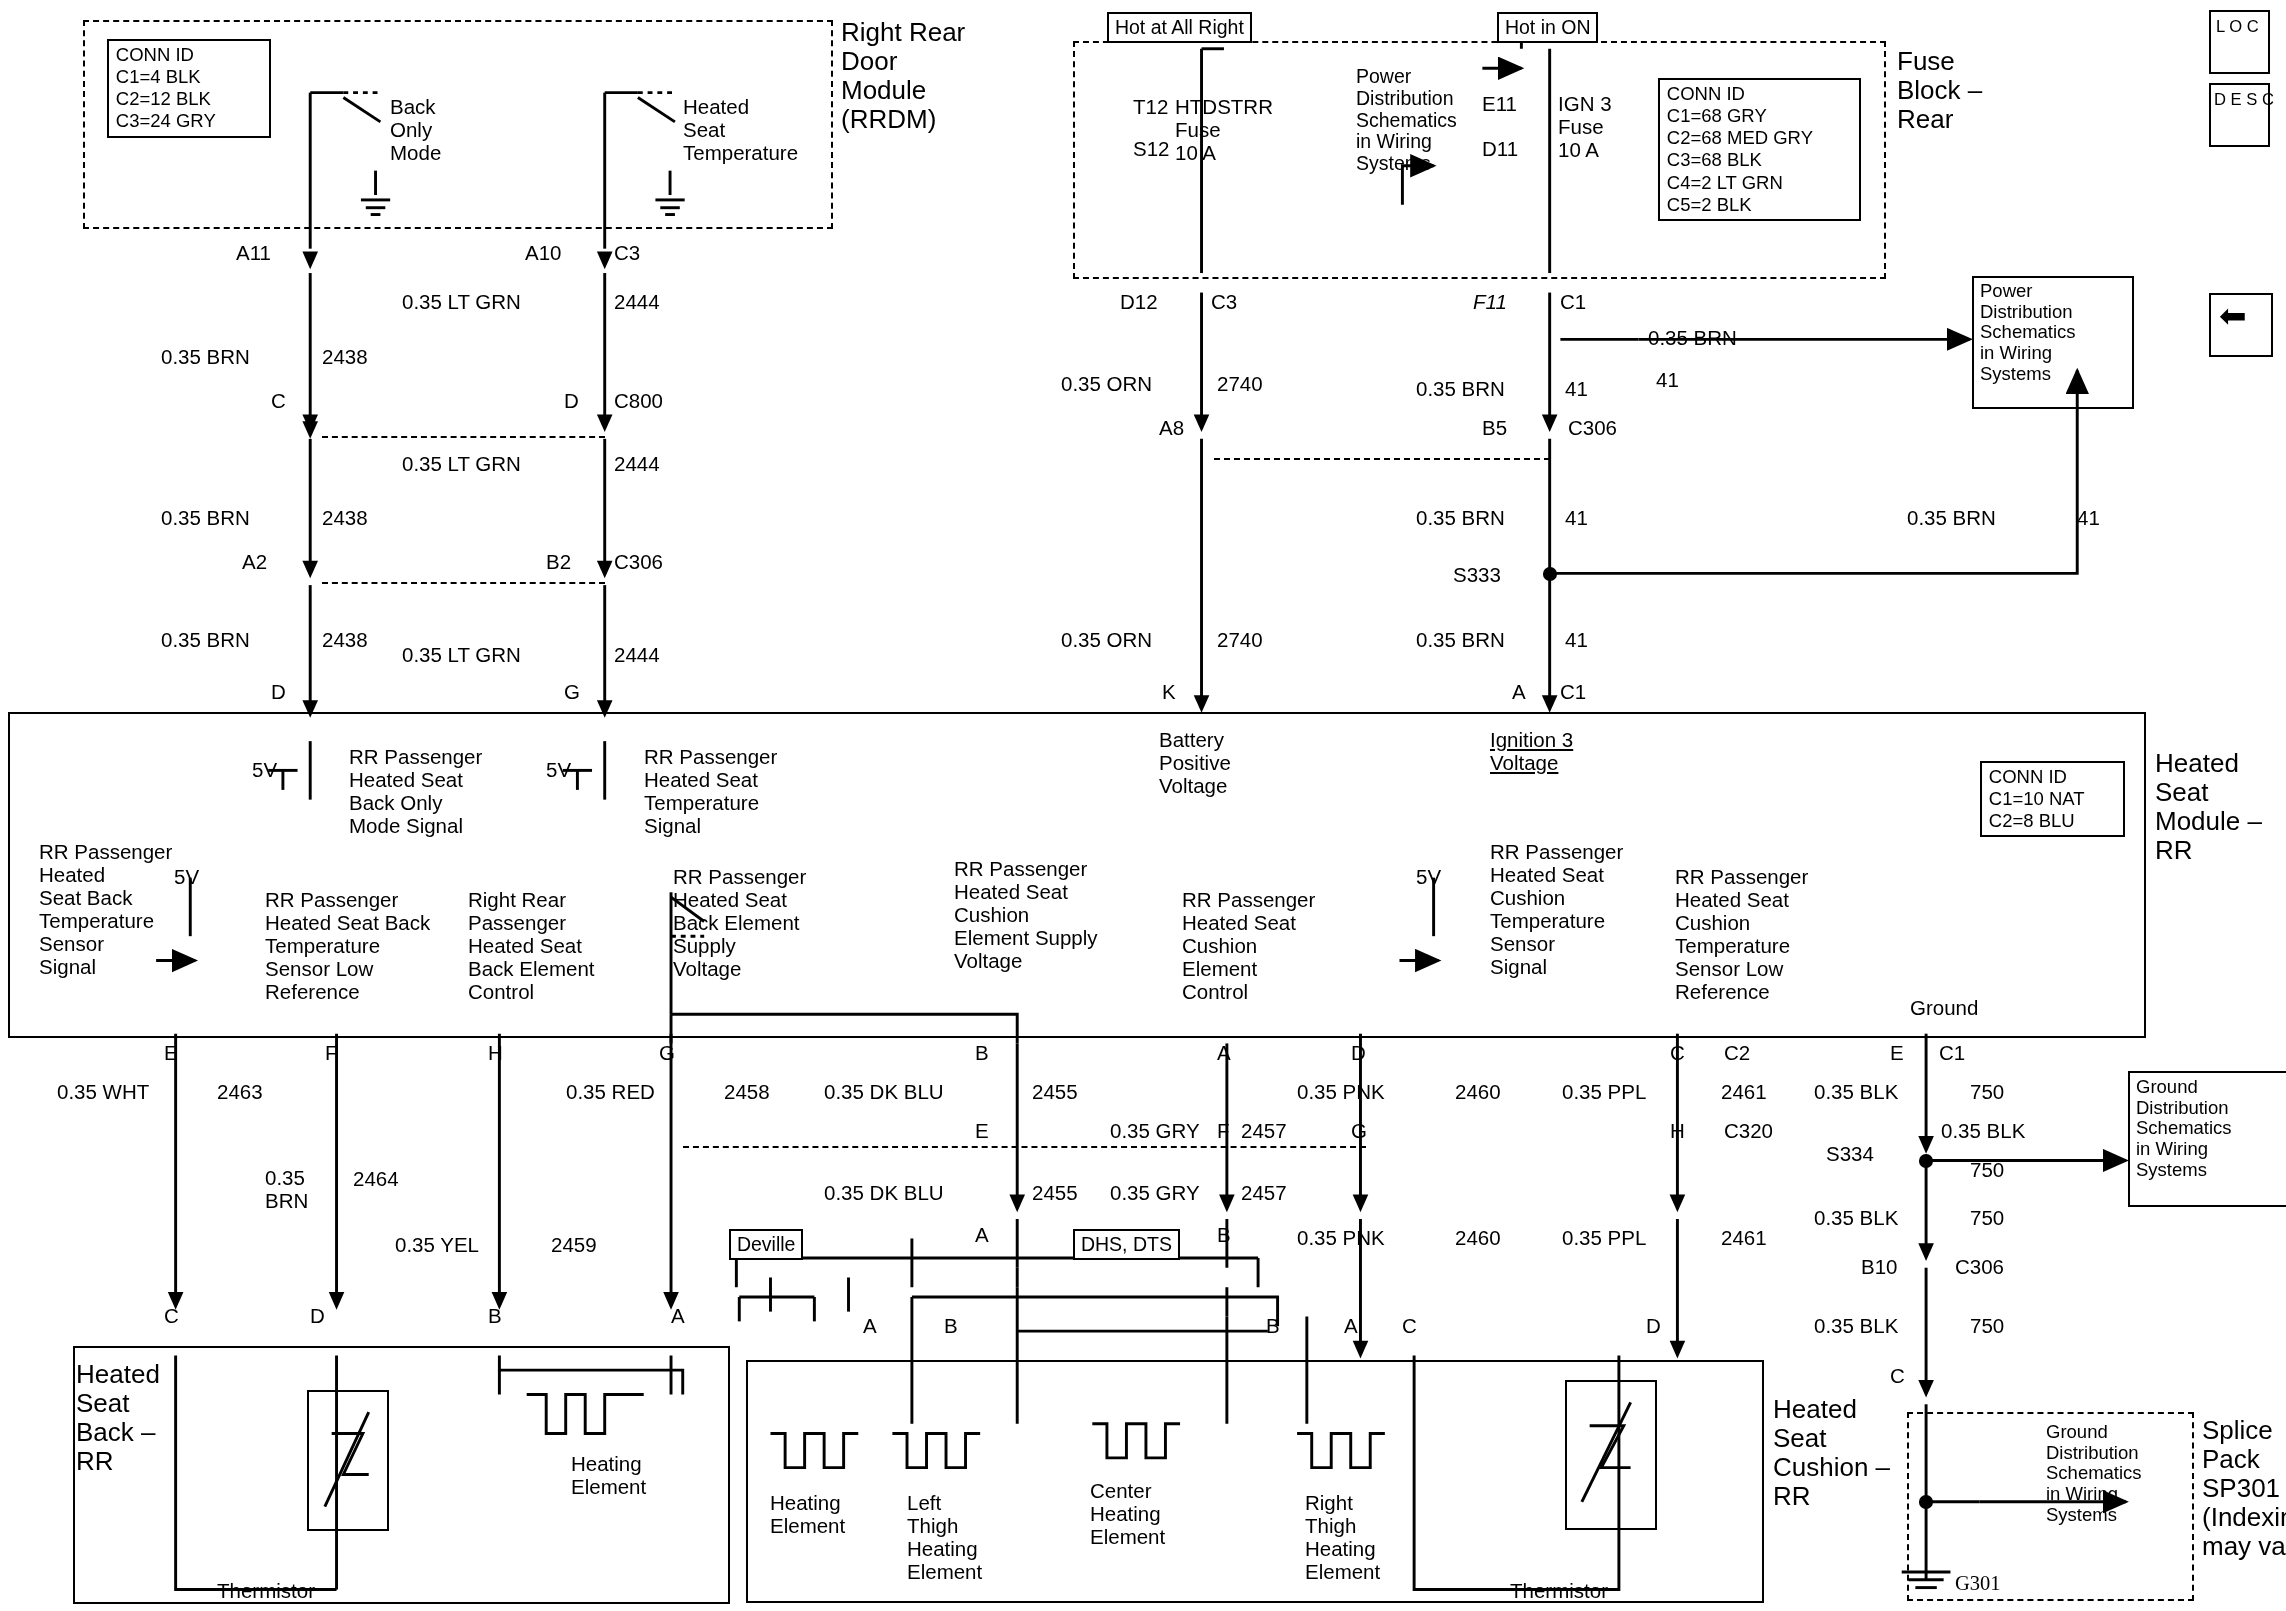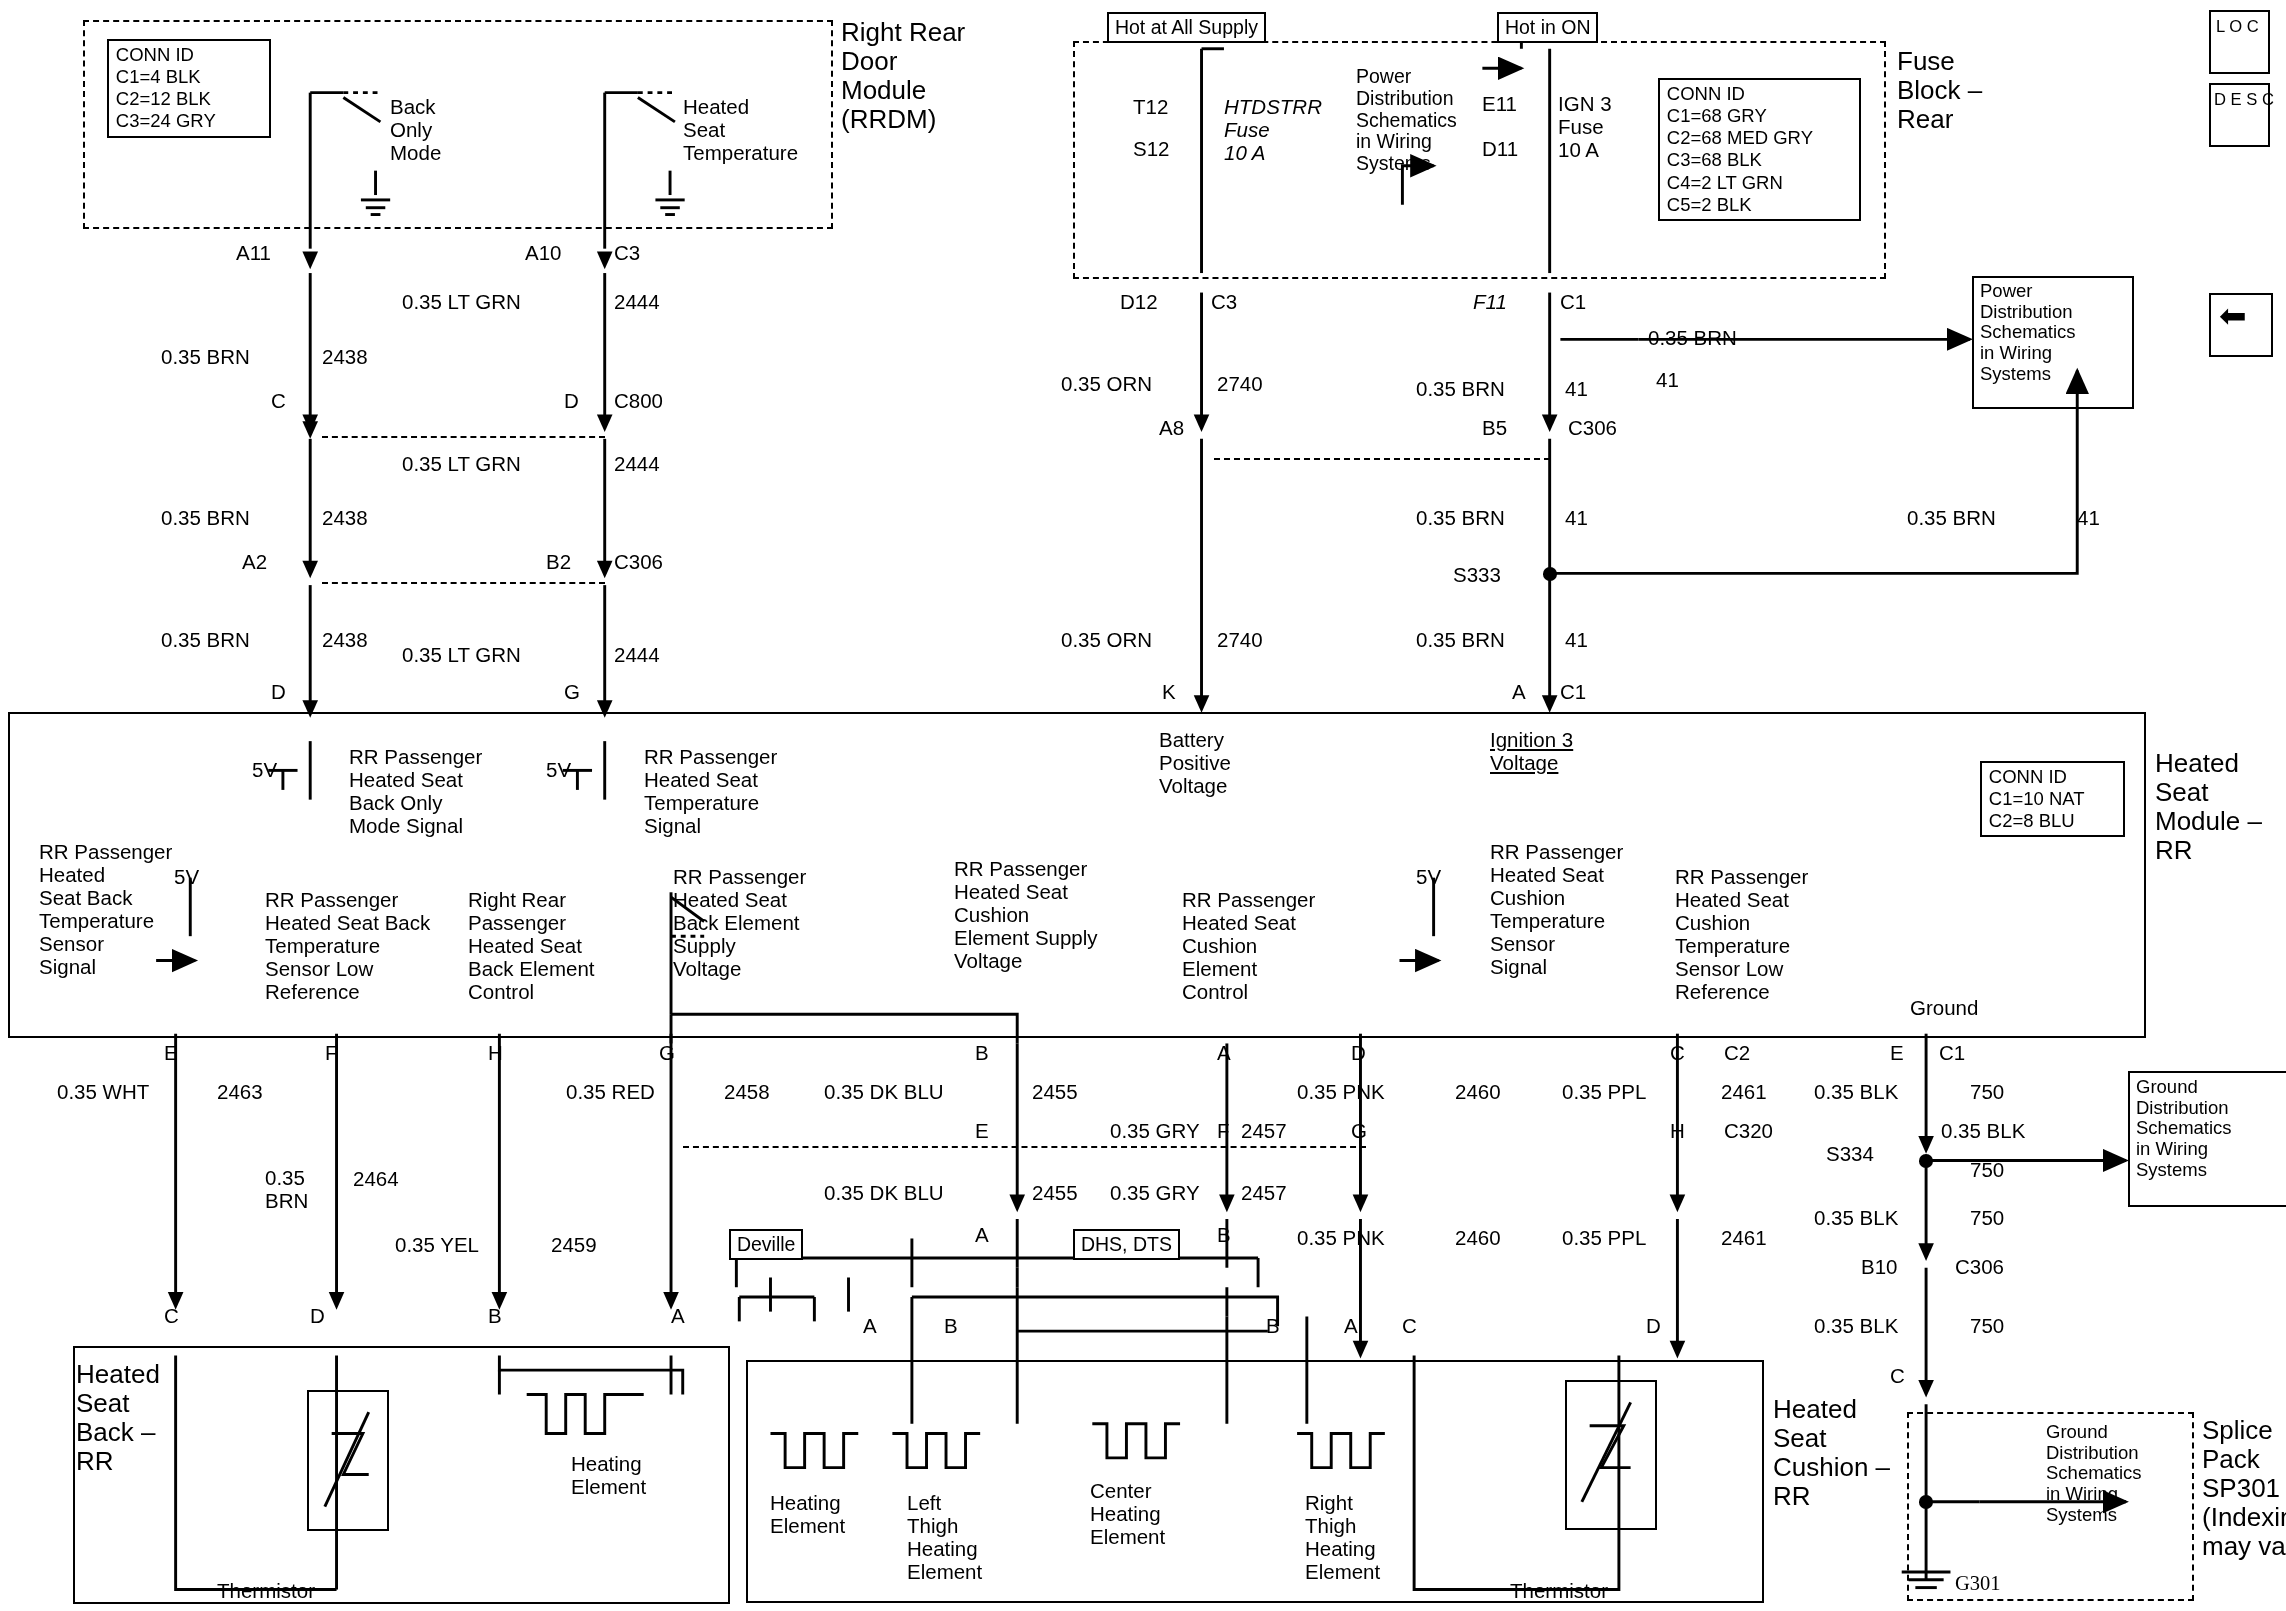--- a/index.html
+++ b/index.html
@@ -195,21 +195,21 @@
   <div class="box" style="left:746px;top:1360px;width:1014px;height:239px;"></div>
 
   <div class="boxthin" style="left:307px;top:1390px;width:78px;height:137px;"></div>
   <div class="boxthin" style="left:1565px;top:1380px;width:88px;height:146px;"></div>
 
   <div class="dashline" style="left:322px;top:436px;width:283px;"></div>
   <div class="dashline" style="left:322px;top:582px;width:283px;"></div>
   <div class="dashline" style="left:1214px;top:458px;width:336px;"></div>
   <div class="dashline" style="left:683px;top:1146px;width:683px;"></div>
 
-  <div class="lbl" style="left:1107px;top:11.7px;">Hot at All Supply</div>
+  <div class="lbl" style="left:1107px;top:11.7px;">Hot at All Right</div>
   <div class="lbl" style="left:1497px;top:11.7px;">Hot in ON</div>
 
   <div class="t big" style="left:841px;top:17.6px;">Right Rear
 Door
 Module
 (RRDM)</div>
   <div class="t big" style="left:1897px;top:47px;">Fuse
 Block –
 Rear</div>
   <div class="t big" style="left:2155px;top:749px;">Heated
@@ -274,21 +274,21 @@
 in Wiring
 Systems</div>
 
   <div class="t" style="left:390px;top:96px;">Back
 Only
 Mode</div>
   <div class="t" style="left:683px;top:96px;">Heated
 Seat
 Temperature</div>
 
-  <div class="t" style="left:1224px;top:96px;font-style:italic;">HTDSTRR
+  <div class="t" style="left:1175px;top:96px;">HTDSTRR
 Fuse
 10 A</div>
   <div class="t" style="left:1558px;top:93px;">IGN 3
 Fuse
 10 A</div>
   <div class="t" style="left:1133px;top:96px;">T12</div>
   <div class="t" style="left:1133px;top:138px;">S12</div>
   <div class="t" style="left:1482px;top:93px;">E11</div>
   <div class="t" style="left:1482px;top:138px;">D11</div>
 

